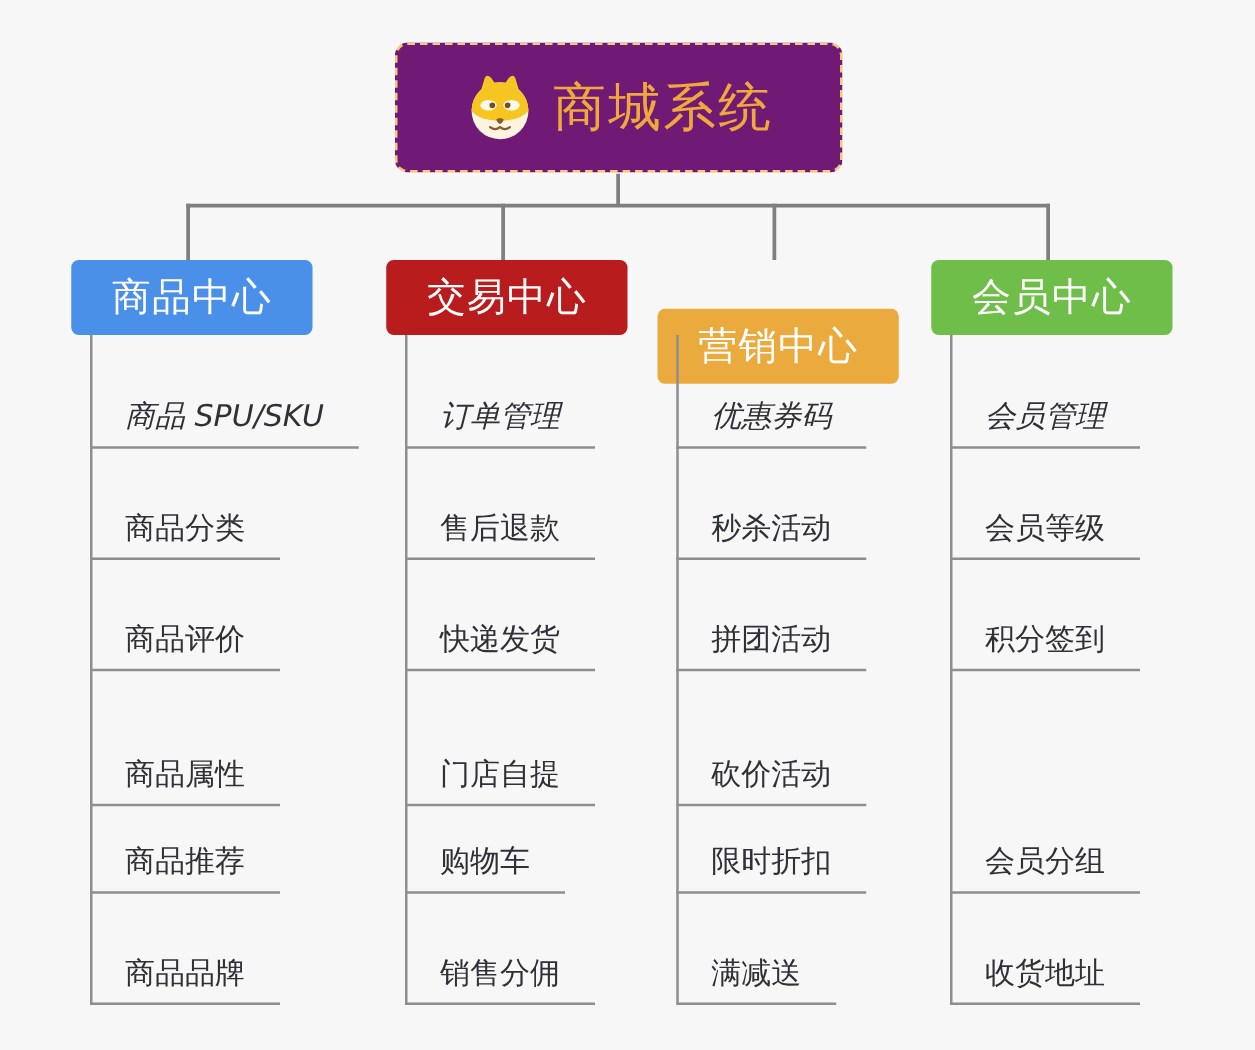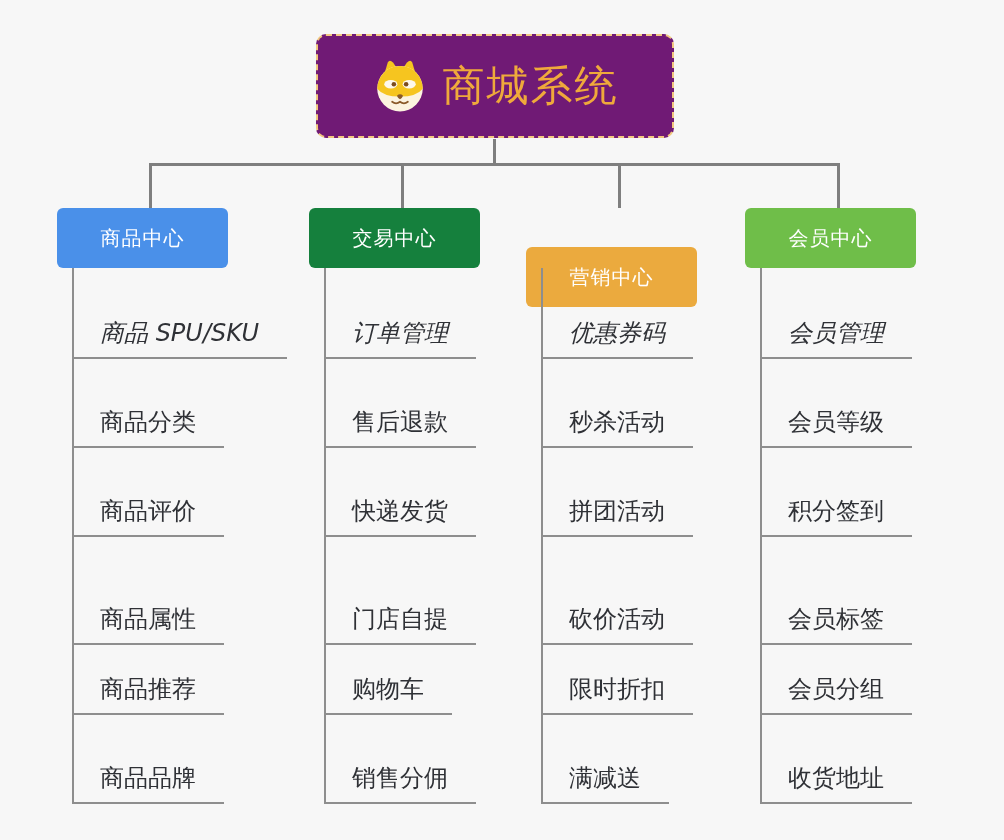--- a/index.html
+++ b/index.html
@@ -40,31 +40,31 @@
   .hbar   { left:149px; top:163px; width:691px; height:3px; }
   .drop   { top:163px; width:3px; height:45px; }
   .drop-1 { left:149px; }
   .drop-2 { left:401px; }
   .drop-3 { left:618px; }
   .drop-4 { left:837px; }
 
   
   .branch-node {
     position:absolute; top:208px;
-    width:171px; height:60px;
+    width:193px; height:60px;
     border-radius:6px;
     color:#ffffff;
-    font-size:20px;
+    font-size:31px;
     letter-spacing:1px;
     display:flex; align-items:center; justify-content:center;
     cursor:pointer;
     white-space:nowrap;
   }
   .branch-product   { left:57px;  background:#4a90e9; }
-  .branch-trade     { left:309px; background:#15803d; }
+  .branch-trade     { left:309px; background:#b91c1c; }
   .branch-marketing { left:526px; background:#ebaa3e;margin-top:39px; }
   .branch-member    { left:745px; background:#6fbe49; }
 
   
   .spine { position:absolute; top:268px; width:2px; height:535px; background:#8e8e8e; }
   .spine-1 { left:72px; }
   .spine-2 { left:324px; }
   .spine-3 { left:541px; }
   .spine-4 { left:760px; }
 
@@ -145,17 +145,16 @@
   <div class="leaf col-3 row-1">优惠券码</div>
   <div class="leaf col-3 row-2">秒杀活动</div>
   <div class="leaf col-3 row-3">拼团活动</div>
   <div class="leaf col-3 row-5">限时折扣</div>
   <div class="leaf col-3 row-4">砍价活动</div>
   <div class="leaf col-3 row-6">满减送</div>
 
   <div class="leaf col-4 row-1">会员管理</div>
   <div class="leaf col-4 row-2">会员等级</div>
   <div class="leaf col-4 row-3">积分签到</div>
-  <div class="leaf col-4 row-4">会员标签</div>
   <div class="leaf col-4 row-5">会员分组</div>
   <div class="leaf col-4 row-6">收货地址</div>
 
 </div>
 
 </body></html>

